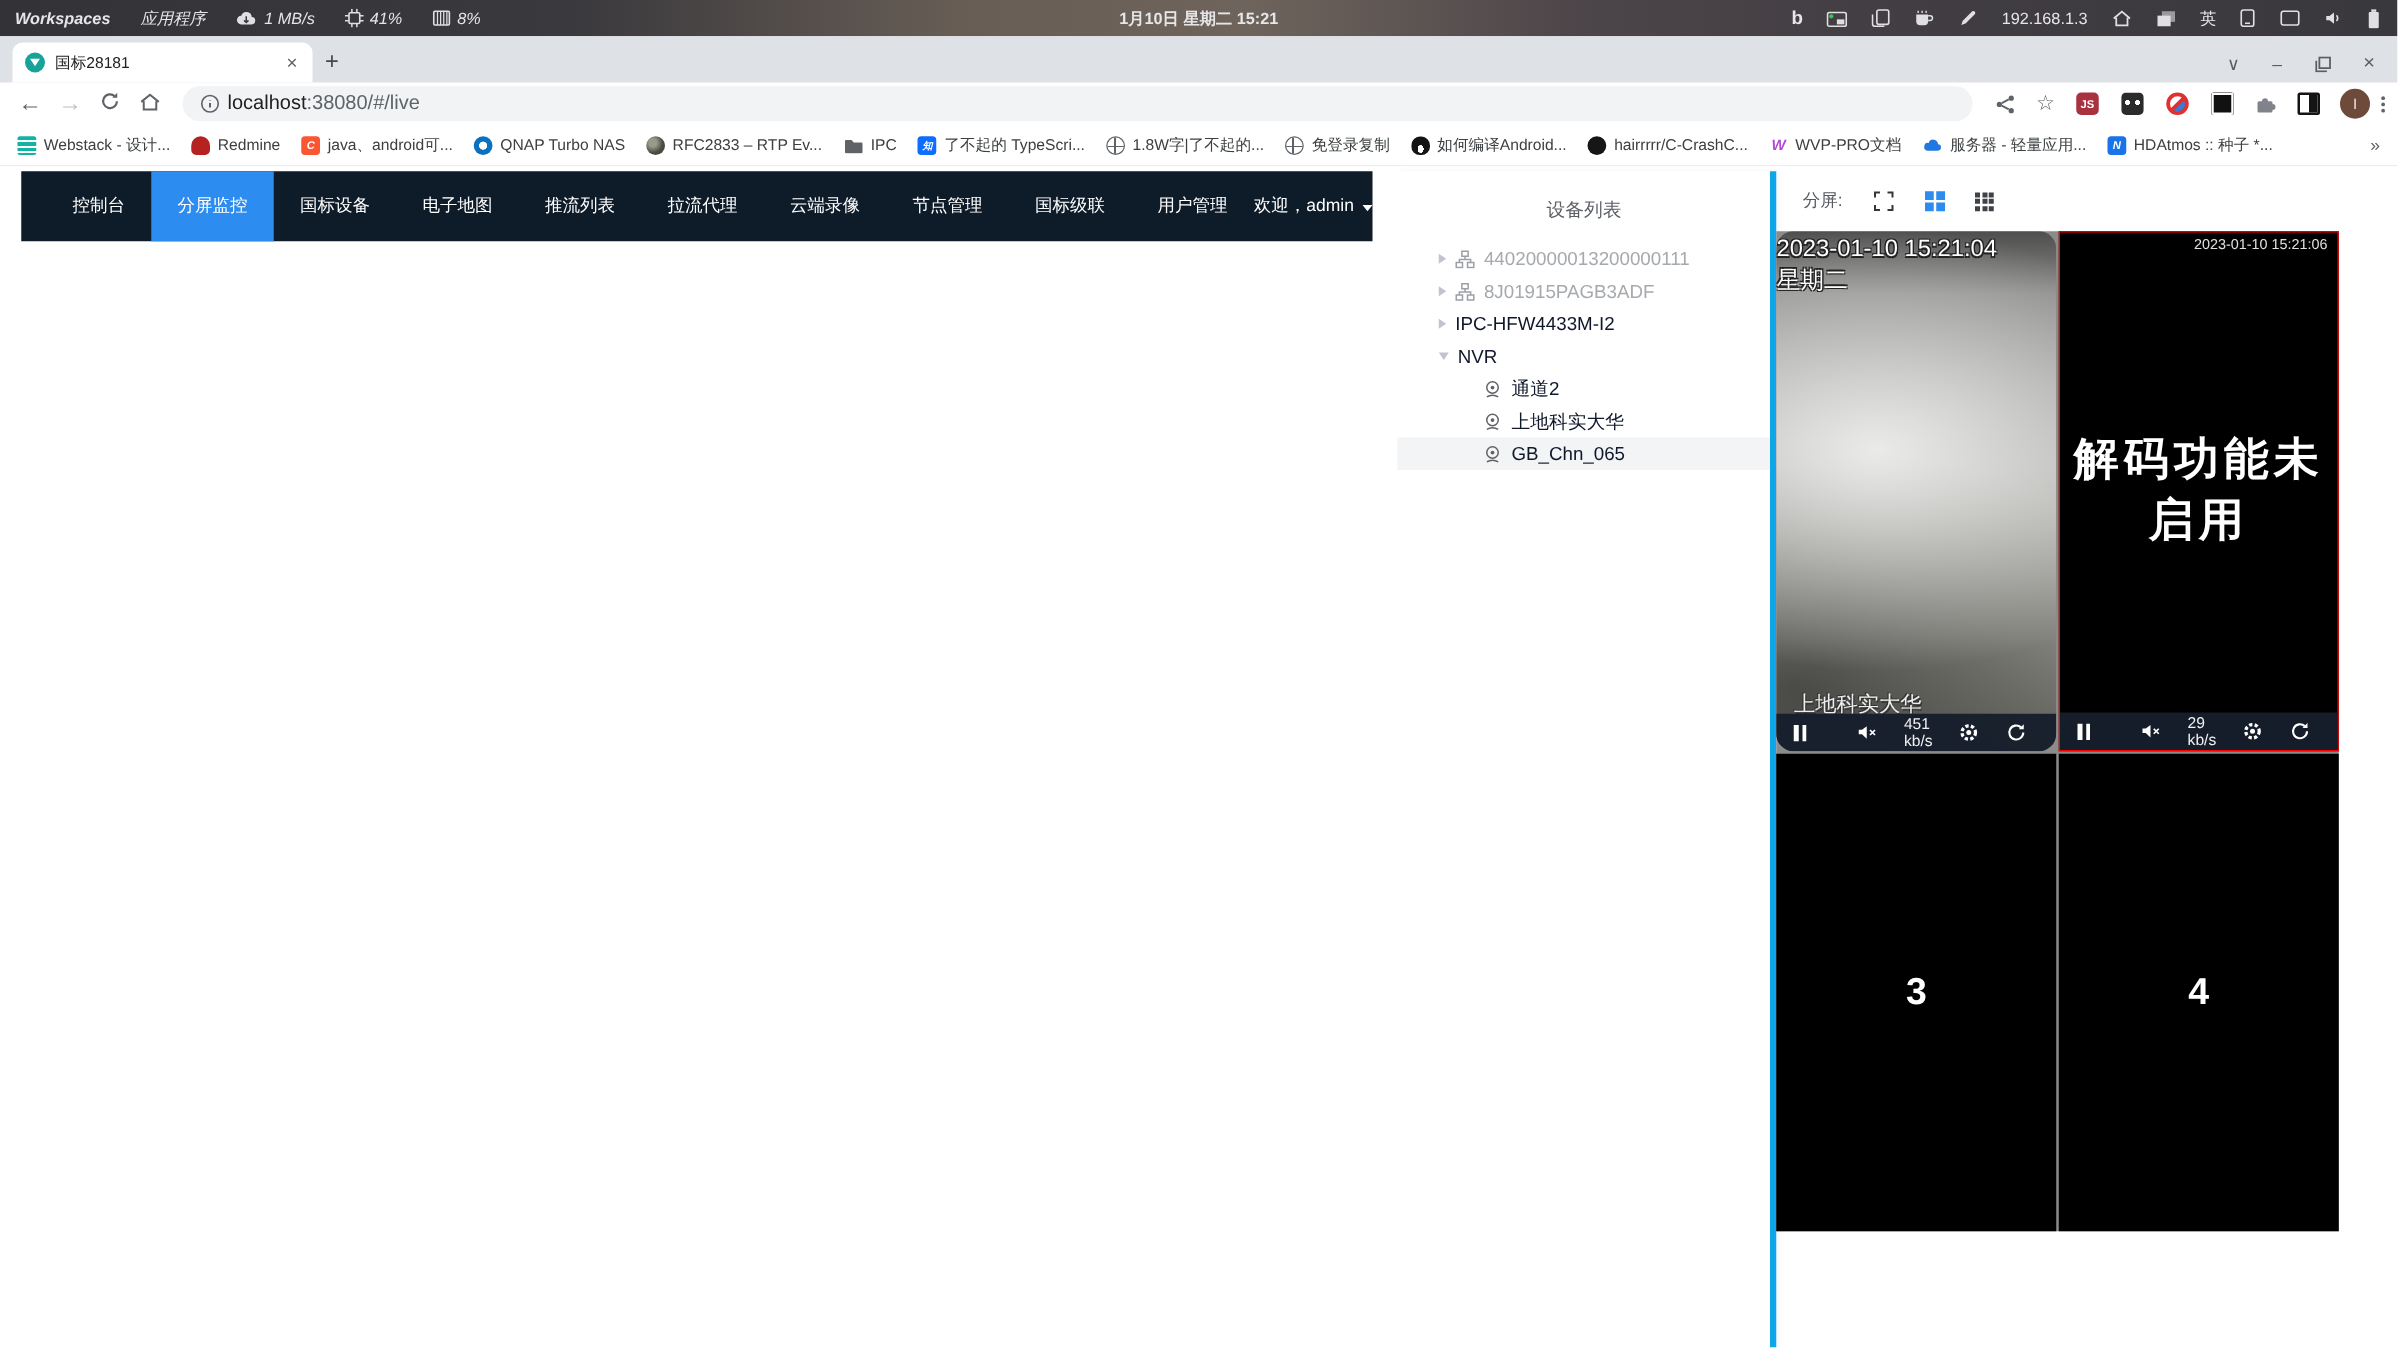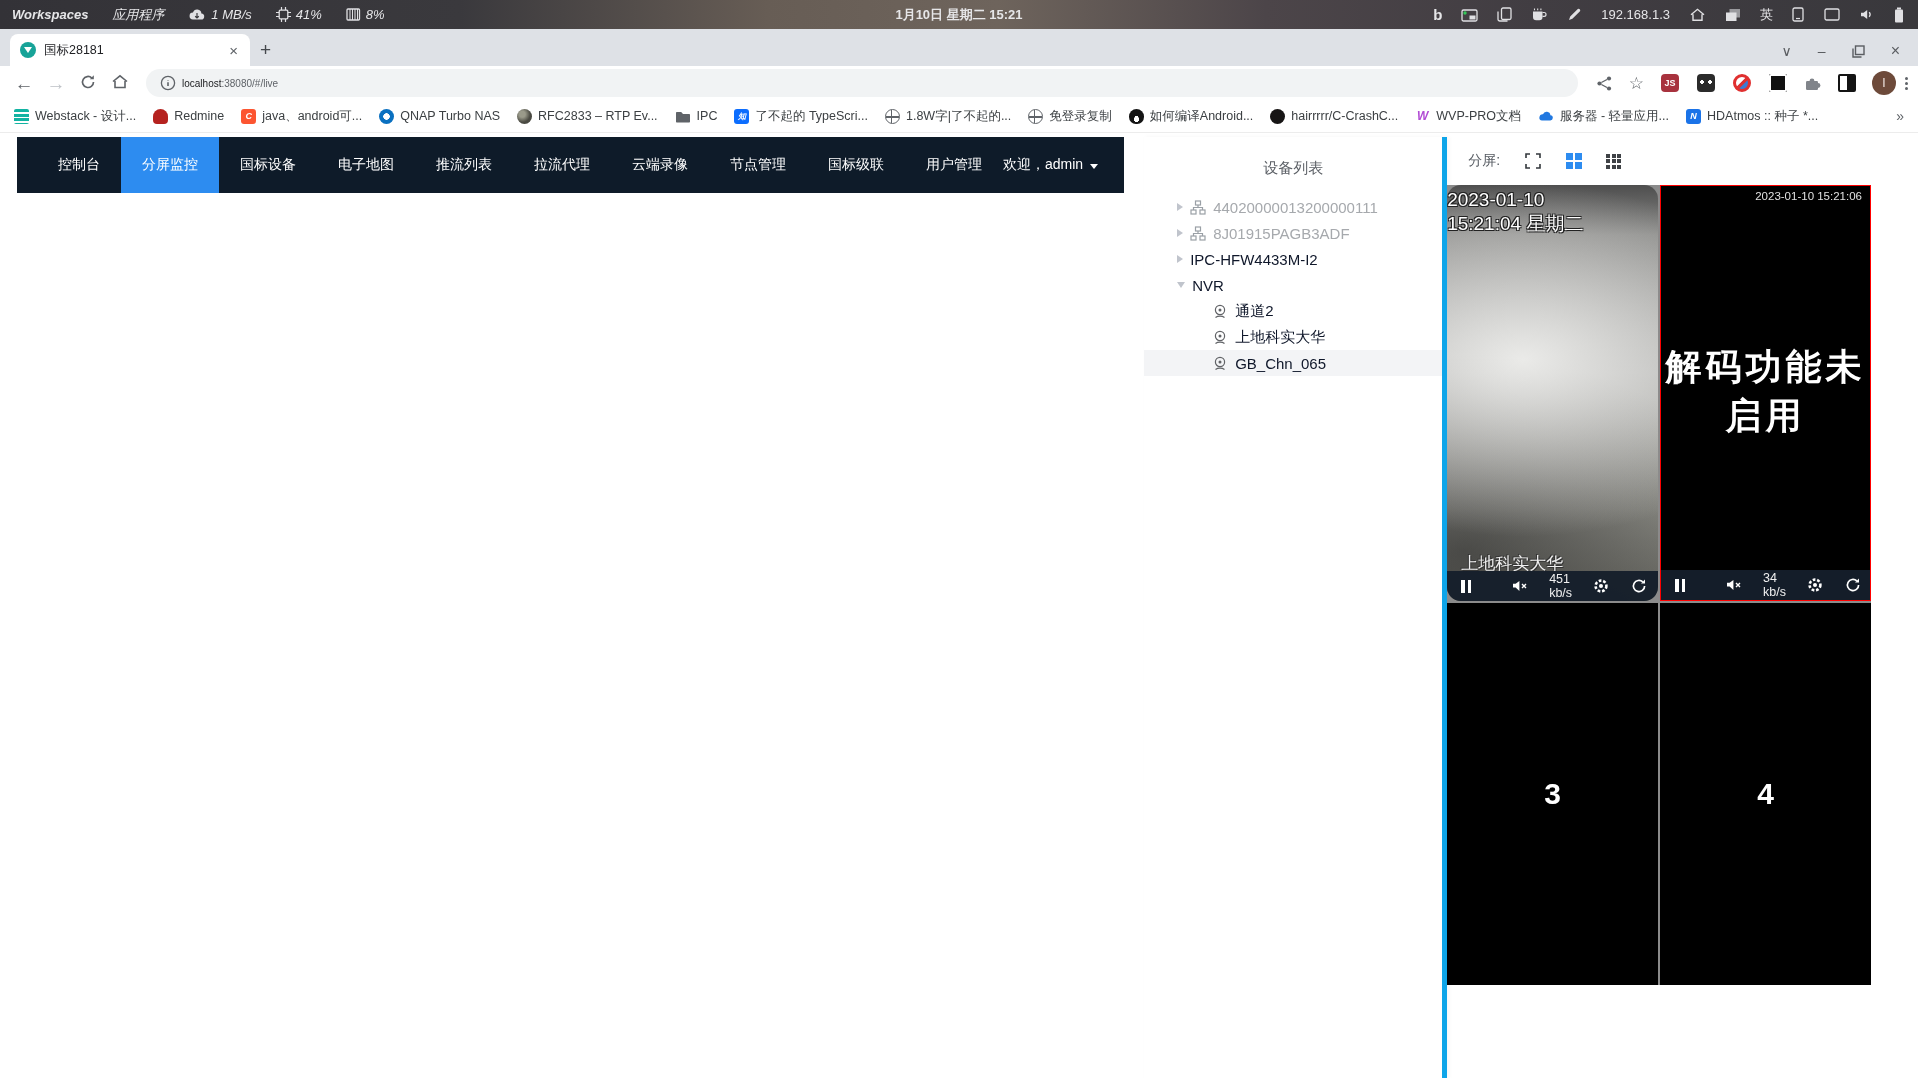--- a/index.html
+++ b/index.html
@@ -30,21 +30,21 @@
   .tab-close { color:#5f6368; font-size:15px; padding:0 4px; }
   .newtab { color:#45484d; font-size:19px; margin:0 0 5px 10px; }
   .win-controls { margin-left:auto; display:flex; align-items:center; gap:26px; padding:0 18px 6px 0; color:#5a5d61; font-size:14px; }
   .restore-ic { display:inline-flex; }
 
   
   .toolbar { height:34px; background:#fff; display:flex; align-items:center; padding:0 10px; gap:4px; }
   .navbtn { width:28px; text-align:center; font-size:19px; color:#5f6368; line-height:1; }
   .navbtn.disabled { color:#bdc1c6; }
   .urlbar { flex:1; height:28px; background:#f1f3f4; border-radius:14px; display:flex; align-items:center;
-    padding:0 14px; margin:0 8px; font-size:10px; }
+    padding:0 14px; margin:0 8px; font-size:16px; }
   .url-host { color:#202124; }
   .url-rest { color:#5f6368; }
   .tb-ic { display:inline-flex; margin:0 6px; }
   .ext { width:18px; height:18px; border-radius:4px; margin:0 7px; display:inline-flex; align-items:center;
     justify-content:center; font-size:9px; font-weight:bold; color:#fff; flex:none; }
   .ext-js { background:#a8323e; }
   .ext-mask { background:#2b2b2b; background-image:radial-gradient(circle 2px at 5px 8px,#fff 0 2px,transparent 2px),radial-gradient(circle 2px at 13px 8px,#fff 0 2px,transparent 2px); }
   .ext-block { border-radius:50%; border:3px solid #e03030; background:linear-gradient(135deg,#fff 0 45%,#3a7bd5 45%); position:relative; }
   .ext-block::after { content:""; position:absolute; left:-2px; top:5px; width:16px; height:3px; background:#e03030; transform:rotate(-45deg); }
   .ext-darksq { background:#111; box-shadow:inset 0 0 0 2px #fff, inset 0 0 0 4px #111; border-radius:2px; }
@@ -73,21 +73,21 @@
   .f-hdatmos { background:#1a73e8; }
   .bm-more { margin-left:auto; color:#5f6368; font-size:14px; flex:none; }
 
   
   .page { height:945px; background:#fff; padding:4px 17px 0; display:flex; flex-direction:row; position:relative;gap:20px; }
 
   .navbar { height:56px; background:#0e1b29; display:flex; align-items:stretch; color:#fff; flex:none; }
   .nav-items { display:flex; align-items:stretch; padding-left:20px; }
   .nav-item { display:flex; align-items:center; padding:0 21px; font-size:14px; cursor:pointer; }
   .nav-item.active { background:#2d8cf0; }
-  .nav-right { margin-left:auto; display:flex; align-items:center; gap:7px; padding-right:26px; font-size:14px; }
+  .nav-right { margin-left:auto; display:flex; align-items:center; gap:7px; font-size:14px; }
   .caret { width:0; height:0; border-left:4px solid transparent; border-right:4px solid transparent; border-top:5px solid #fff; margin-top:2px; }
 
   .content { flex:1; display:flex; min-height:0; }
   .sidebar { width:303px; flex:none; background:#fff; border-right:5px solid #0ea5e9; box-shadow:2px 0 5px rgba(0,0,0,.04); }
   .sidebar-title { text-align:center; padding-top:22px; font-size:15px; color:#5c6066; margin-bottom:16px; }
   .trow { display:flex; align-items:center; height:26px; padding-left:33px; gap:7px; font-size:15px; color:#0f172a; cursor:pointer; }
   .trow.muted { color:#a6a9ad; }
   .trow.child { padding-left:68px; }
   .trow.selected { background:#f3f4f6; }
   .tri-r { width:0; height:0; border-top:4.5px solid transparent; border-bottom:4.5px solid transparent; border-left:6px solid #c0c4cc; flex:none; }
@@ -529,21 +529,21 @@
                 <i></i>
                 <i></i>
               </span>
             <span class="vc vc-stop"></span>
             <span class="vc">
                 <svg width="18" height="14">
                   <path d="M2 4.8v3.6h2.6L8.4 12V2L4.6 4.8z" fill="#fff"></path>
                   <path d="M11 5l4 4M15 5l-4 4" stroke="#fff" stroke-width="1.4"></path>
                 </svg>
               </span>
-            <span class="bitrate">34 kb/s</span>
+            <span class="bitrate">29 kb/s</span>
             <span class="vc">
                 <svg width="18" height="18">
                   <circle cx="9" cy="9" r="5.4" fill="none" stroke="#fff" stroke-width="2.6" stroke-dasharray="2.7 1.8"></circle>
                   <circle cx="9" cy="9" r="2" fill="#fff"></circle>
                 </svg>
               </span>
             <span class="vc">
                 <svg width="18" height="18">
                   <path d="M14.6 9a5.6 5.6 0 1 1-1.8-4.1" fill="none" stroke="#fff" stroke-width="1.7"></path>
                   <path d="M15 2.4v4h-4z" fill="#fff"></path>

